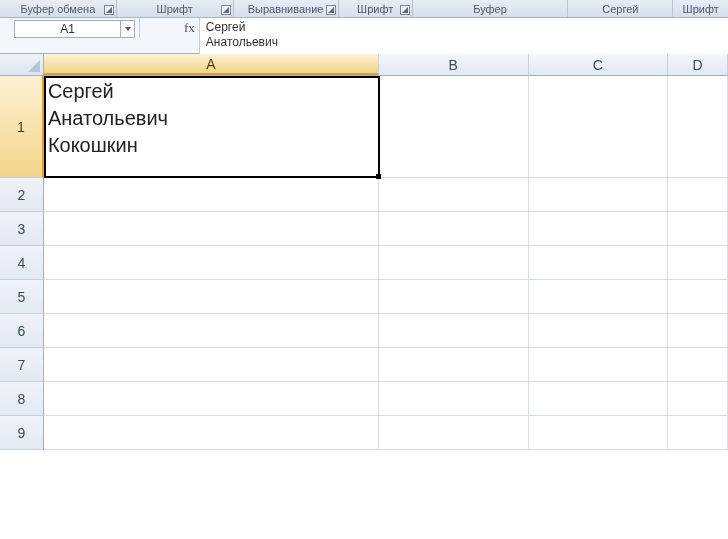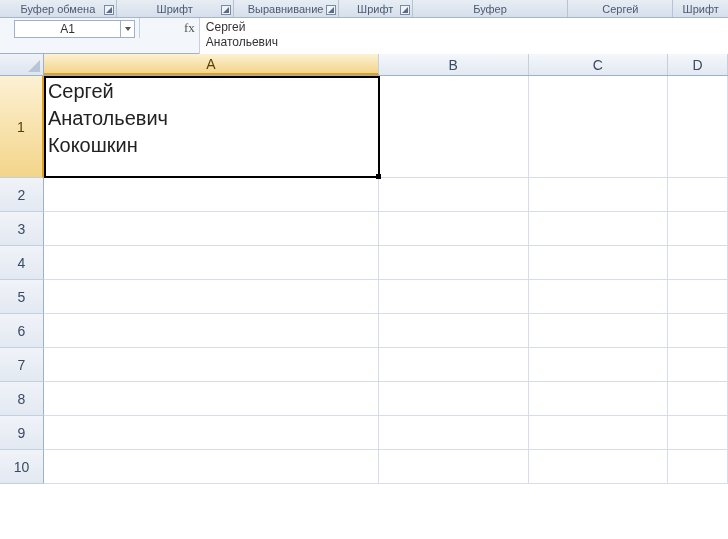--- a/index.html
+++ b/index.html
@@ -344,22 +344,15 @@
     <div class="cell colC"></div>
     <div class="cell colD"></div>
   </div>
   <div class="row rn">
     <div class="row-header">9</div>
     <div class="cell colA"></div>
     <div class="cell colB"></div>
     <div class="cell colC"></div>
     <div class="cell colD"></div>
   </div>
-  <div class="row rn">
-    <div class="row-header">10</div>
-    <div class="cell colA"></div>
-    <div class="cell colB"></div>
-    <div class="cell colC"></div>
-    <div class="cell colD"></div>
-  </div>
 
   <div class="active-outline" style="left:44px; top:22px; width:336px; height:102px;"></div>
 </div>
 
 </body></html>

